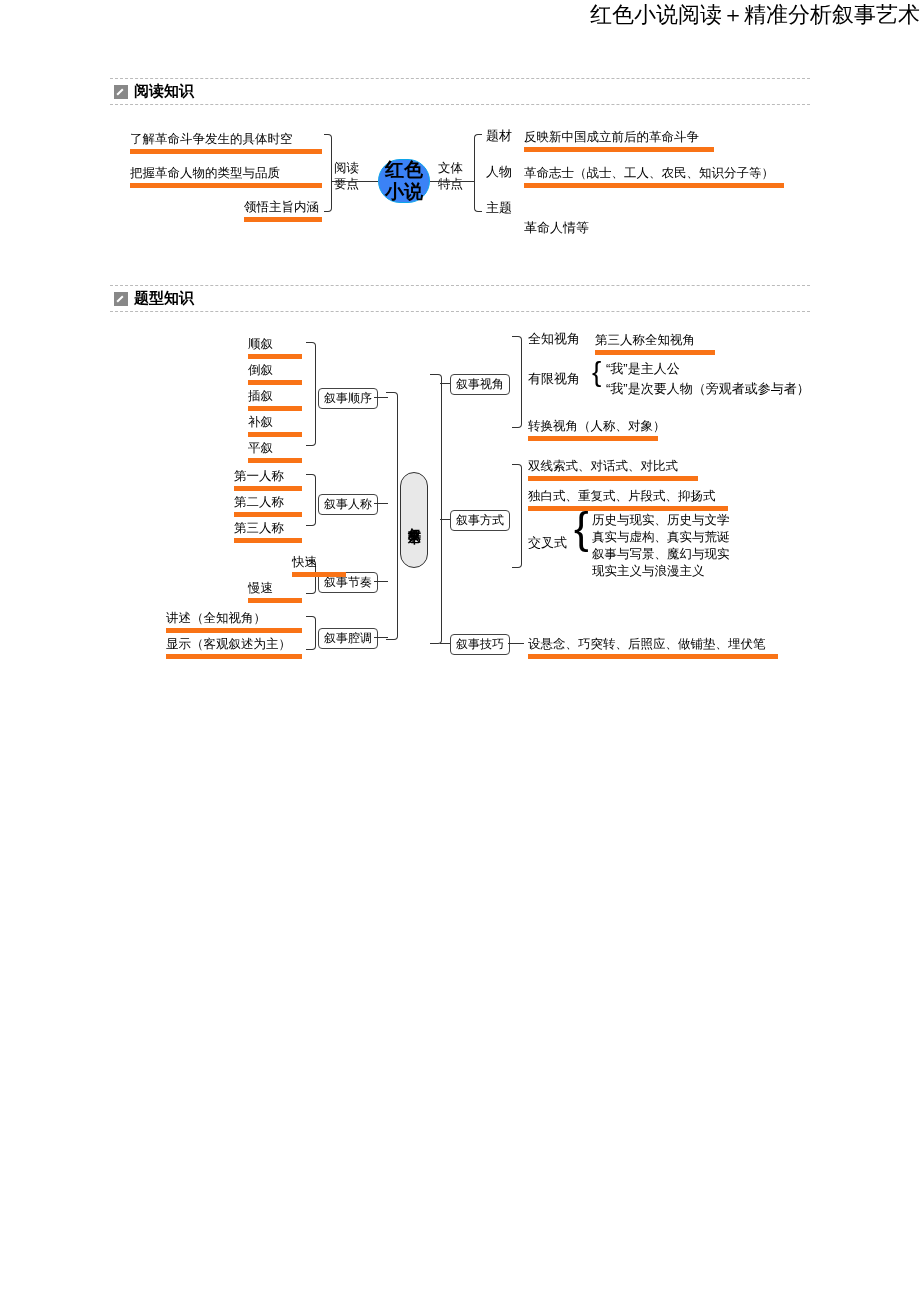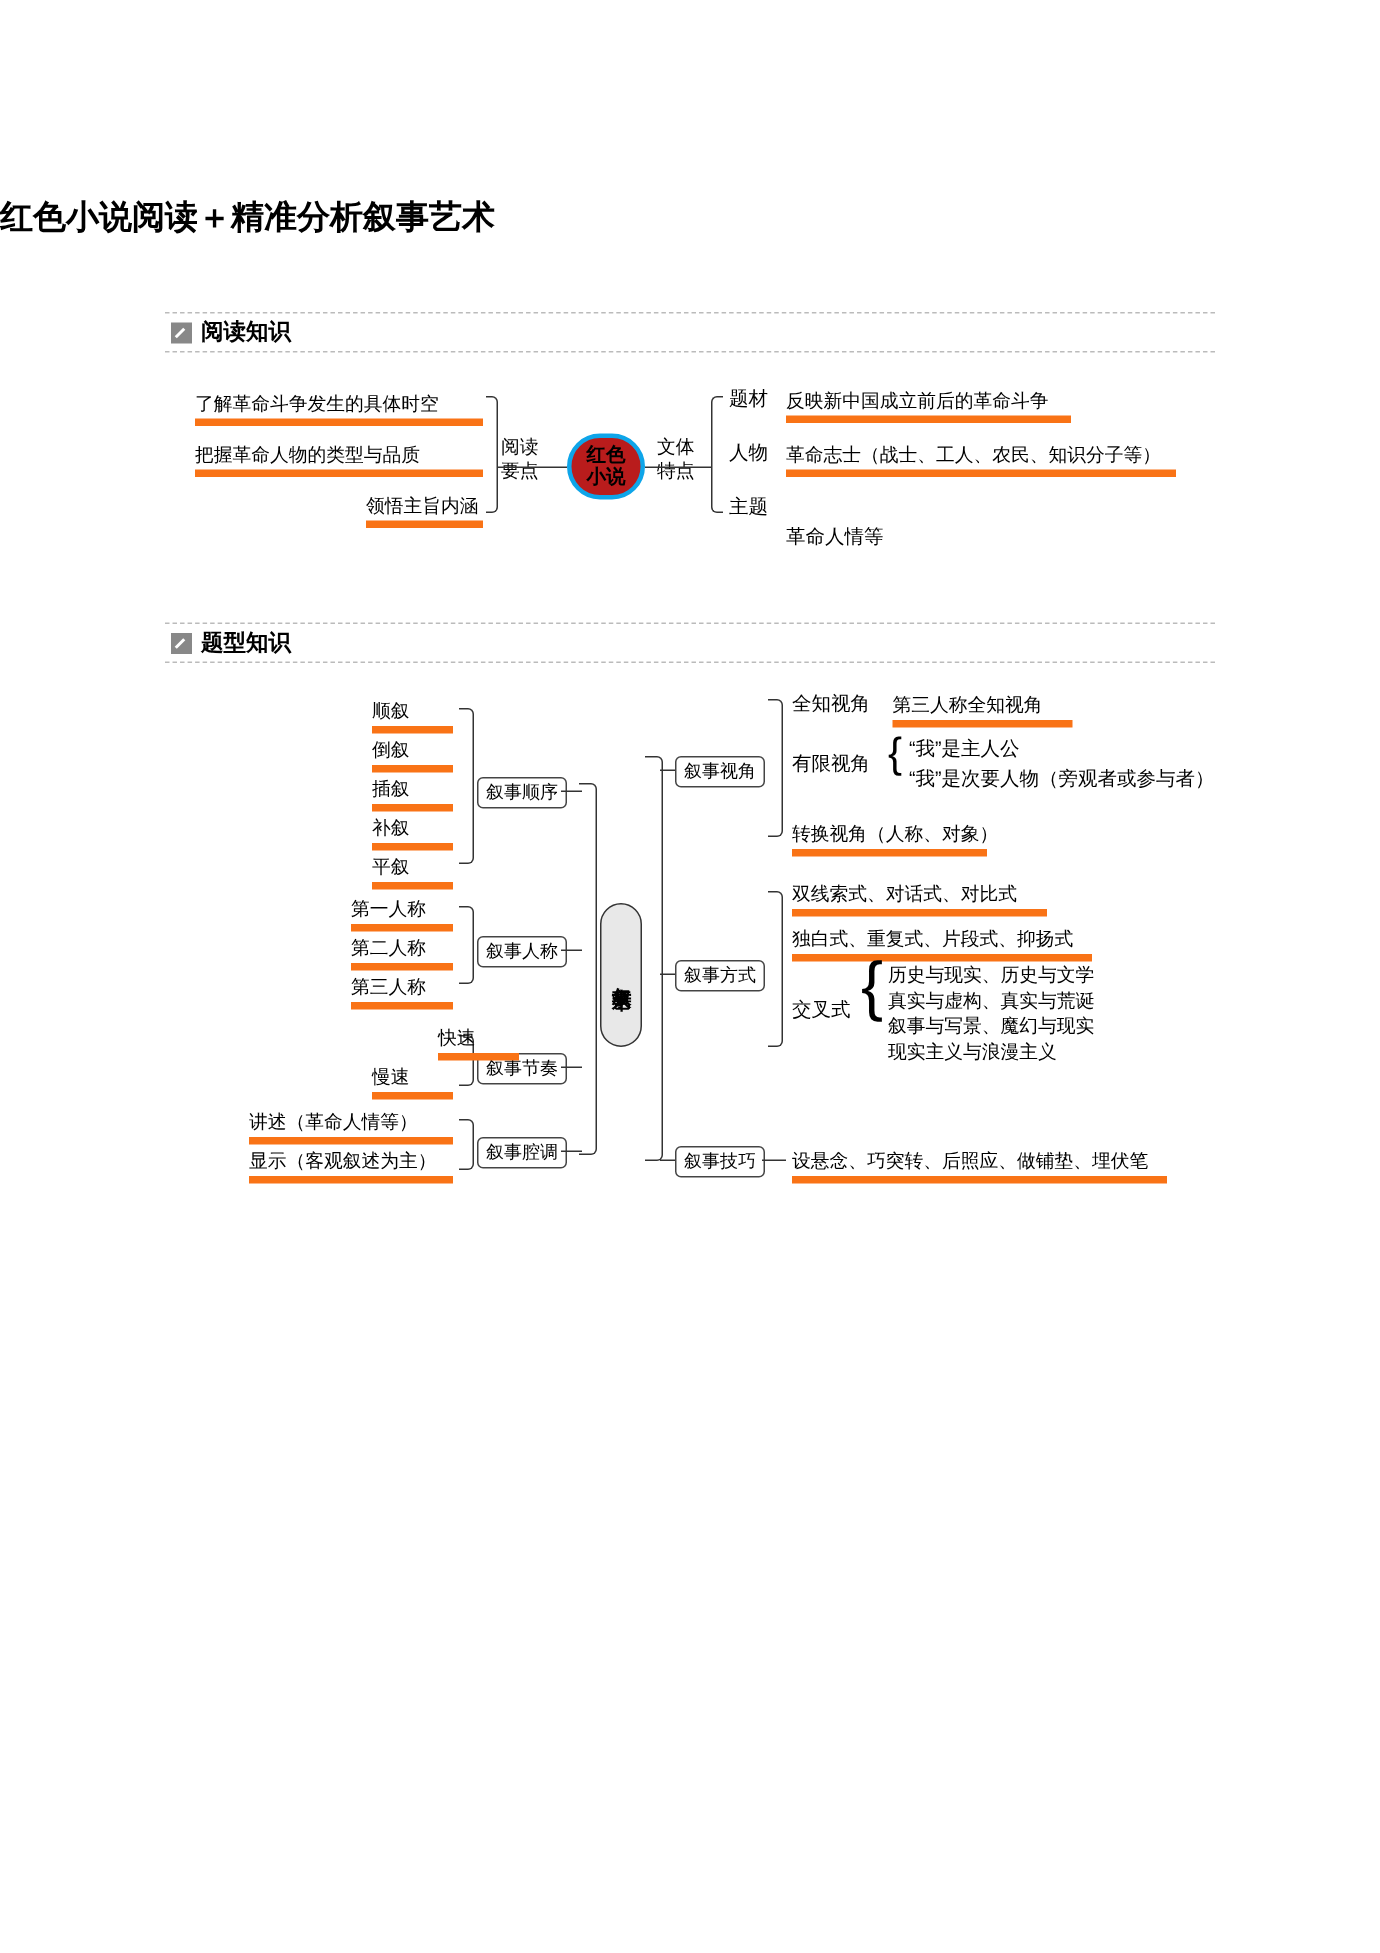--- a/index.html
+++ b/index.html
@@ -6,23 +6,22 @@
   body {
     width: 920px;
     height: 1302px;
     background: #fff;
     font-family: "Microsoft YaHei", "SimSun", sans-serif;
     color: #000;
     position: relative;
   }
   .page-title {
     font-size: 22px;
-    font-weight: bold;
-    text-align: left;
-    padding-top: 130px;
+    font-weight: normal;
+    text-align: right;
   }
   .section-hdr {
     margin-left: 110px;
     margin-top: 48px;
     border: 1px dashed #bbb;
     border-left: none;
     border-right: none;
     padding: 3px 0 3px 4px;
     width: 700px;
     font-size: 15px;
@@ -43,24 +42,24 @@
     left: 2px; top: 6px;
     width: 8px; height: 2px;
     background: #fff;
     transform: rotate(-45deg);
   }
 
   .stage { position: relative; width: 920px; }
 
   .pill {
     position: absolute;
-    background: #b91c1c;
-    border: 3px solid #0ea5e9;
+    background: #3b82f6;
+    border: 1px solid #0ea5e9;
     border-radius: 999px;
-    font-size: 13px;
+    font-size: 19px;
     font-weight: bold;
     text-align: center;
     line-height: 1.15;
     display: flex;
     align-items: center;
     justify-content: center;
   }
   .vpill {
     position: absolute;
     background: #e8e8e8;
@@ -256,21 +255,21 @@
   <div class="hline" style="left:374px; top:181px; width:14px;"></div>
 
   <div class="nodebox g3box">叙事节奏</div>
   <div class="brkR g3brk"></div>
   <div class="uline g3i1">快速</div>
   <div class="uline g3i2">慢速</div>
   <div class="hline" style="left:374px; top:259px; width:14px;"></div>
 
   <div class="nodebox g4box">叙事腔调</div>
   <div class="brkR g4brk"></div>
-  <div class="uline g4i1">讲述（革命人情等）</div>
+  <div class="uline g4i1">讲述（全知视角）</div>
   <div class="uline g4i2">显示（客观叙述为主）</div>
   <div class="hline" style="left:374px; top:315px; width:14px;"></div>
 
   <div class="nodebox r1box">叙事视角</div>
   <div class="brk r1brk" style="transform:scaleX(-1);"></div>
   <div class="txt r1a">全知视角</div>
   <div class="uline r1a2">第三人称全知视角</div>
   <div class="txt r1b">有限视角</div>
   <div class="curlL r1bC">{</div>
   <div class="txt r1b1">“我”是主人公</div>

